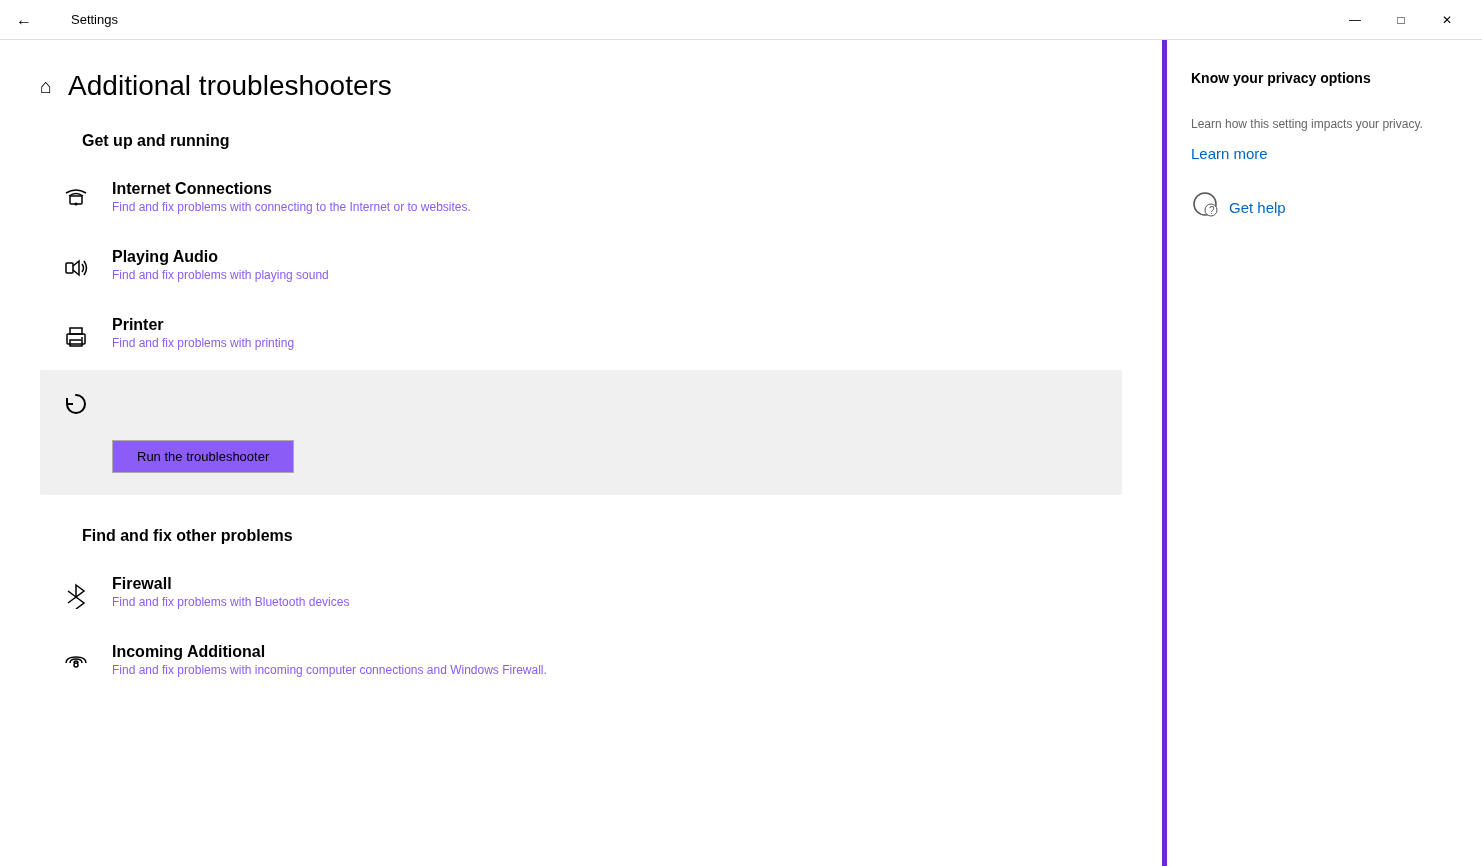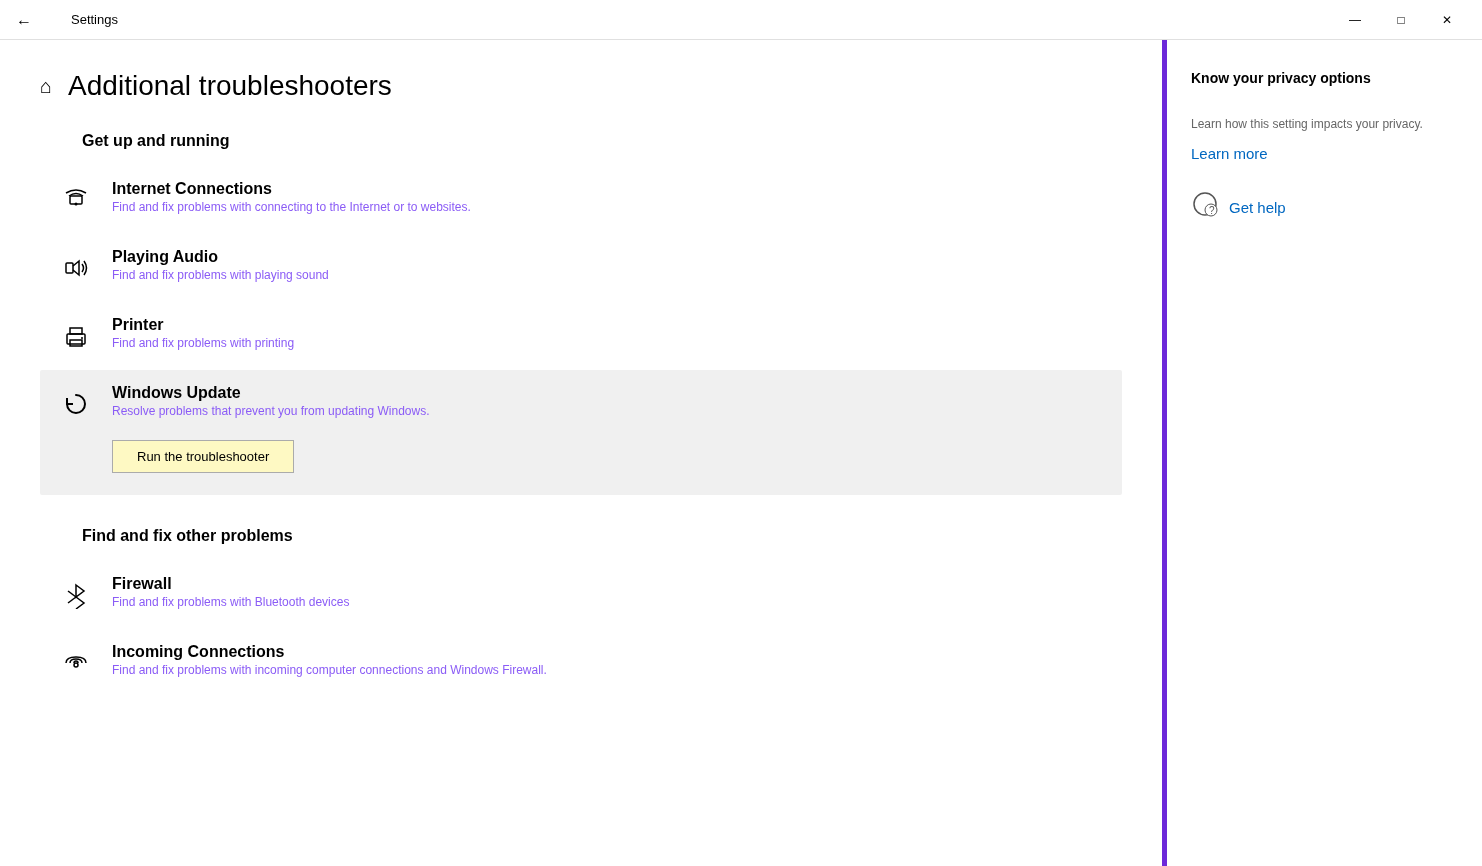--- a/index.html
+++ b/index.html
@@ -133,21 +133,21 @@
     .item-desc {
       font-size: 12px;
       color: #8b5cf6;
     }
 
     
     .expanded-actions {
       padding: 16px 0 8px 56px;
     }
     .run-btn {
-      background: #fef9c3;
+      background: #8b5cf6;
       border: 1px solid #ababab;
       padding: 8px 24px;
       font-size: 13px;
       cursor: pointer;
       color: #000;
     }
 
     
     .sidebar {
       width: 320px;
@@ -261,24 +261,20 @@
       </div>
 
       <div class="troubleshooter-item expanded">
         <div class="troubleshooter-item-header">
           <div class="item-icon">
             <svg width="28" height="28" viewBox="0 0 28 28" fill="none">
               <path d="M14 5 A9 9 0 1 1 5 14" stroke="#000" stroke-width="2" fill="none" stroke-linecap="round"></path>
               <polyline points="5,8 5,14 11,14" stroke="#000" stroke-width="2" fill="none" stroke-linejoin="round"></polyline>
             </svg>
           </div>
-          <div class="item-text">
-            <div class="item-name">Windows Update</div>
-            <div class="item-desc">Resolve problems that prevent you from updating Windows.</div>
-          </div>
         </div>
         <div class="expanded-actions">
           <button class="run-btn">Run the troubleshooter</button>
         </div>
       </div>
     </div>
 
     <div style="margin-top: 32px;">
       <div class="section-heading">Find and fix other problems</div>
 
@@ -300,21 +296,21 @@
       <div class="troubleshooter-item">
         <div class="item-icon">
           <svg width="28" height="28" viewBox="0 0 28 28" fill="none">
             <path d="M4 14 Q4 8 14 8 Q24 8 24 14" stroke="#000" stroke-width="1.5" fill="none"></path>
             <path d="M8 14 Q8 10 14 10 Q20 10 20 14" stroke="#000" stroke-width="1.5" fill="none"></path>
             <path d="M12 14 Q12 12 14 12 Q16 12 16 14" stroke="#000" stroke-width="1.5" fill="none"></path>
             <circle cx="14" cy="16" r="2" stroke="#000" stroke-width="1.5" fill="none"></circle>
           </svg>
         </div>
         <div class="item-text">
-          <div class="item-name">Incoming Connections</div>
+          <div class="item-name">Incoming Additional</div>
           <div class="item-desc">Find and fix problems with incoming computer connections and Windows Firewall.</div>
         </div>
       </div>
     </div>
 
   </div>
 
   <div class="sidebar">
     <div class="sidebar-section-title">Know your privacy options</div>
     <div class="sidebar-desc">Learn how this setting impacts your privacy.</div>

